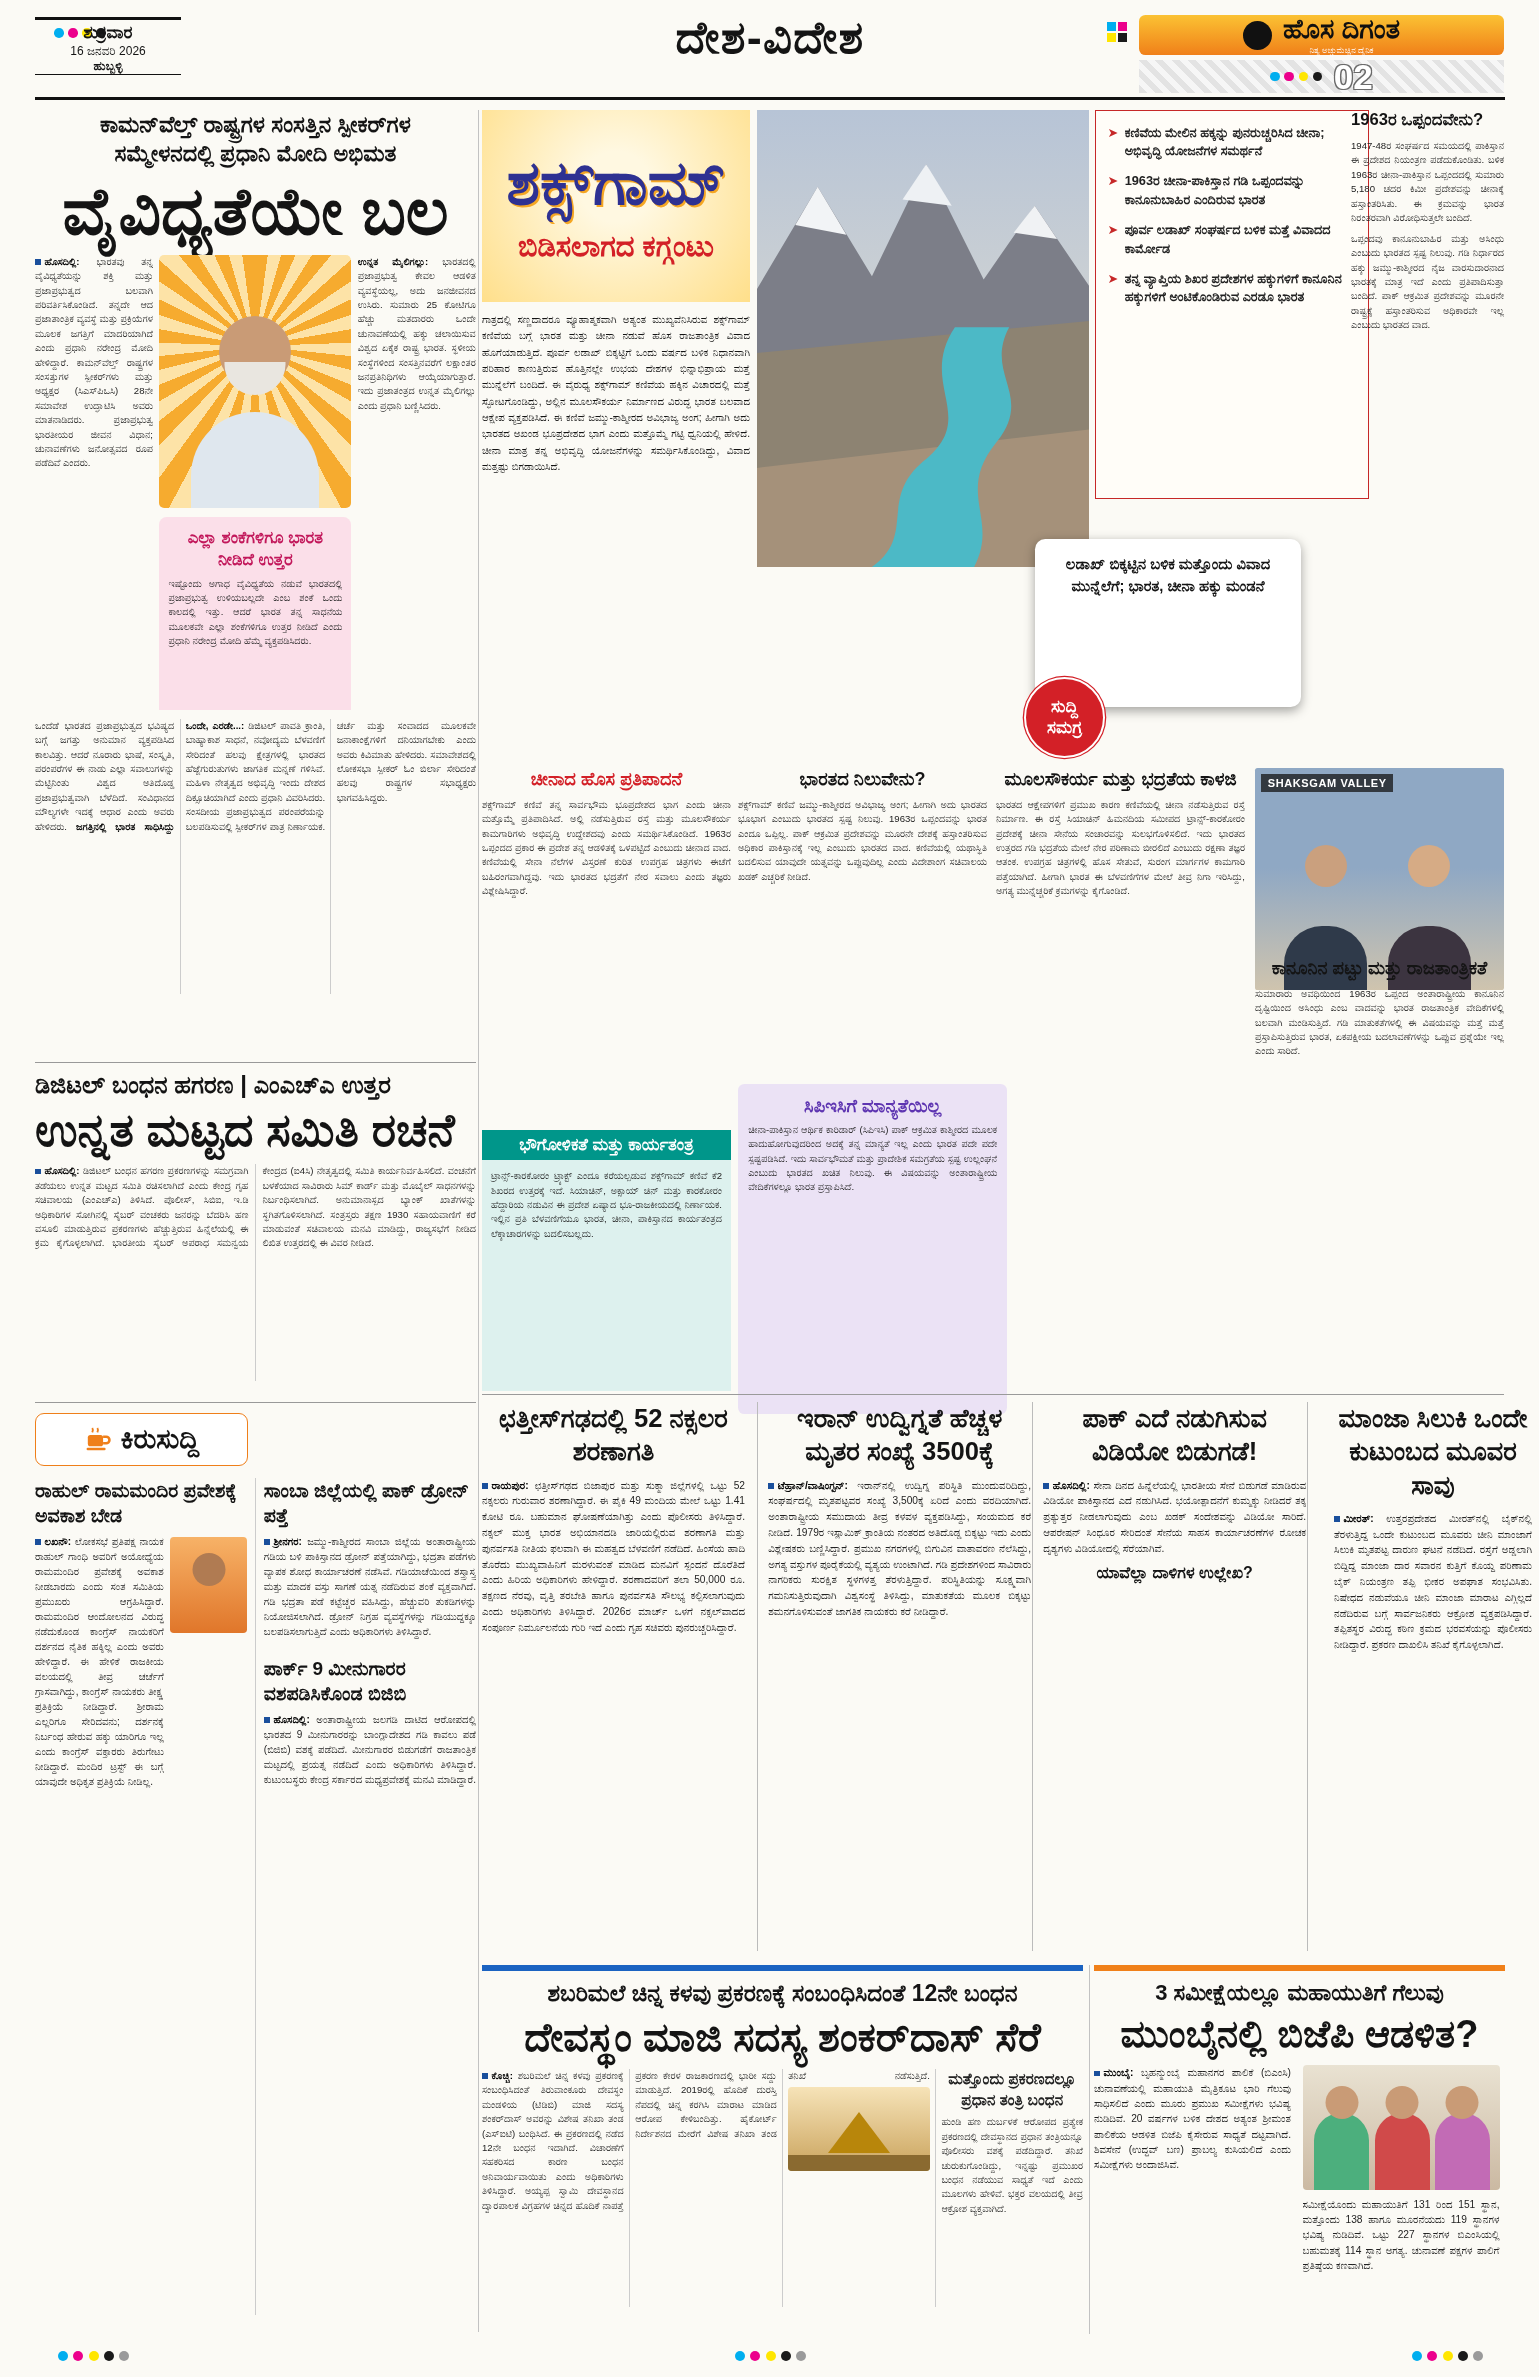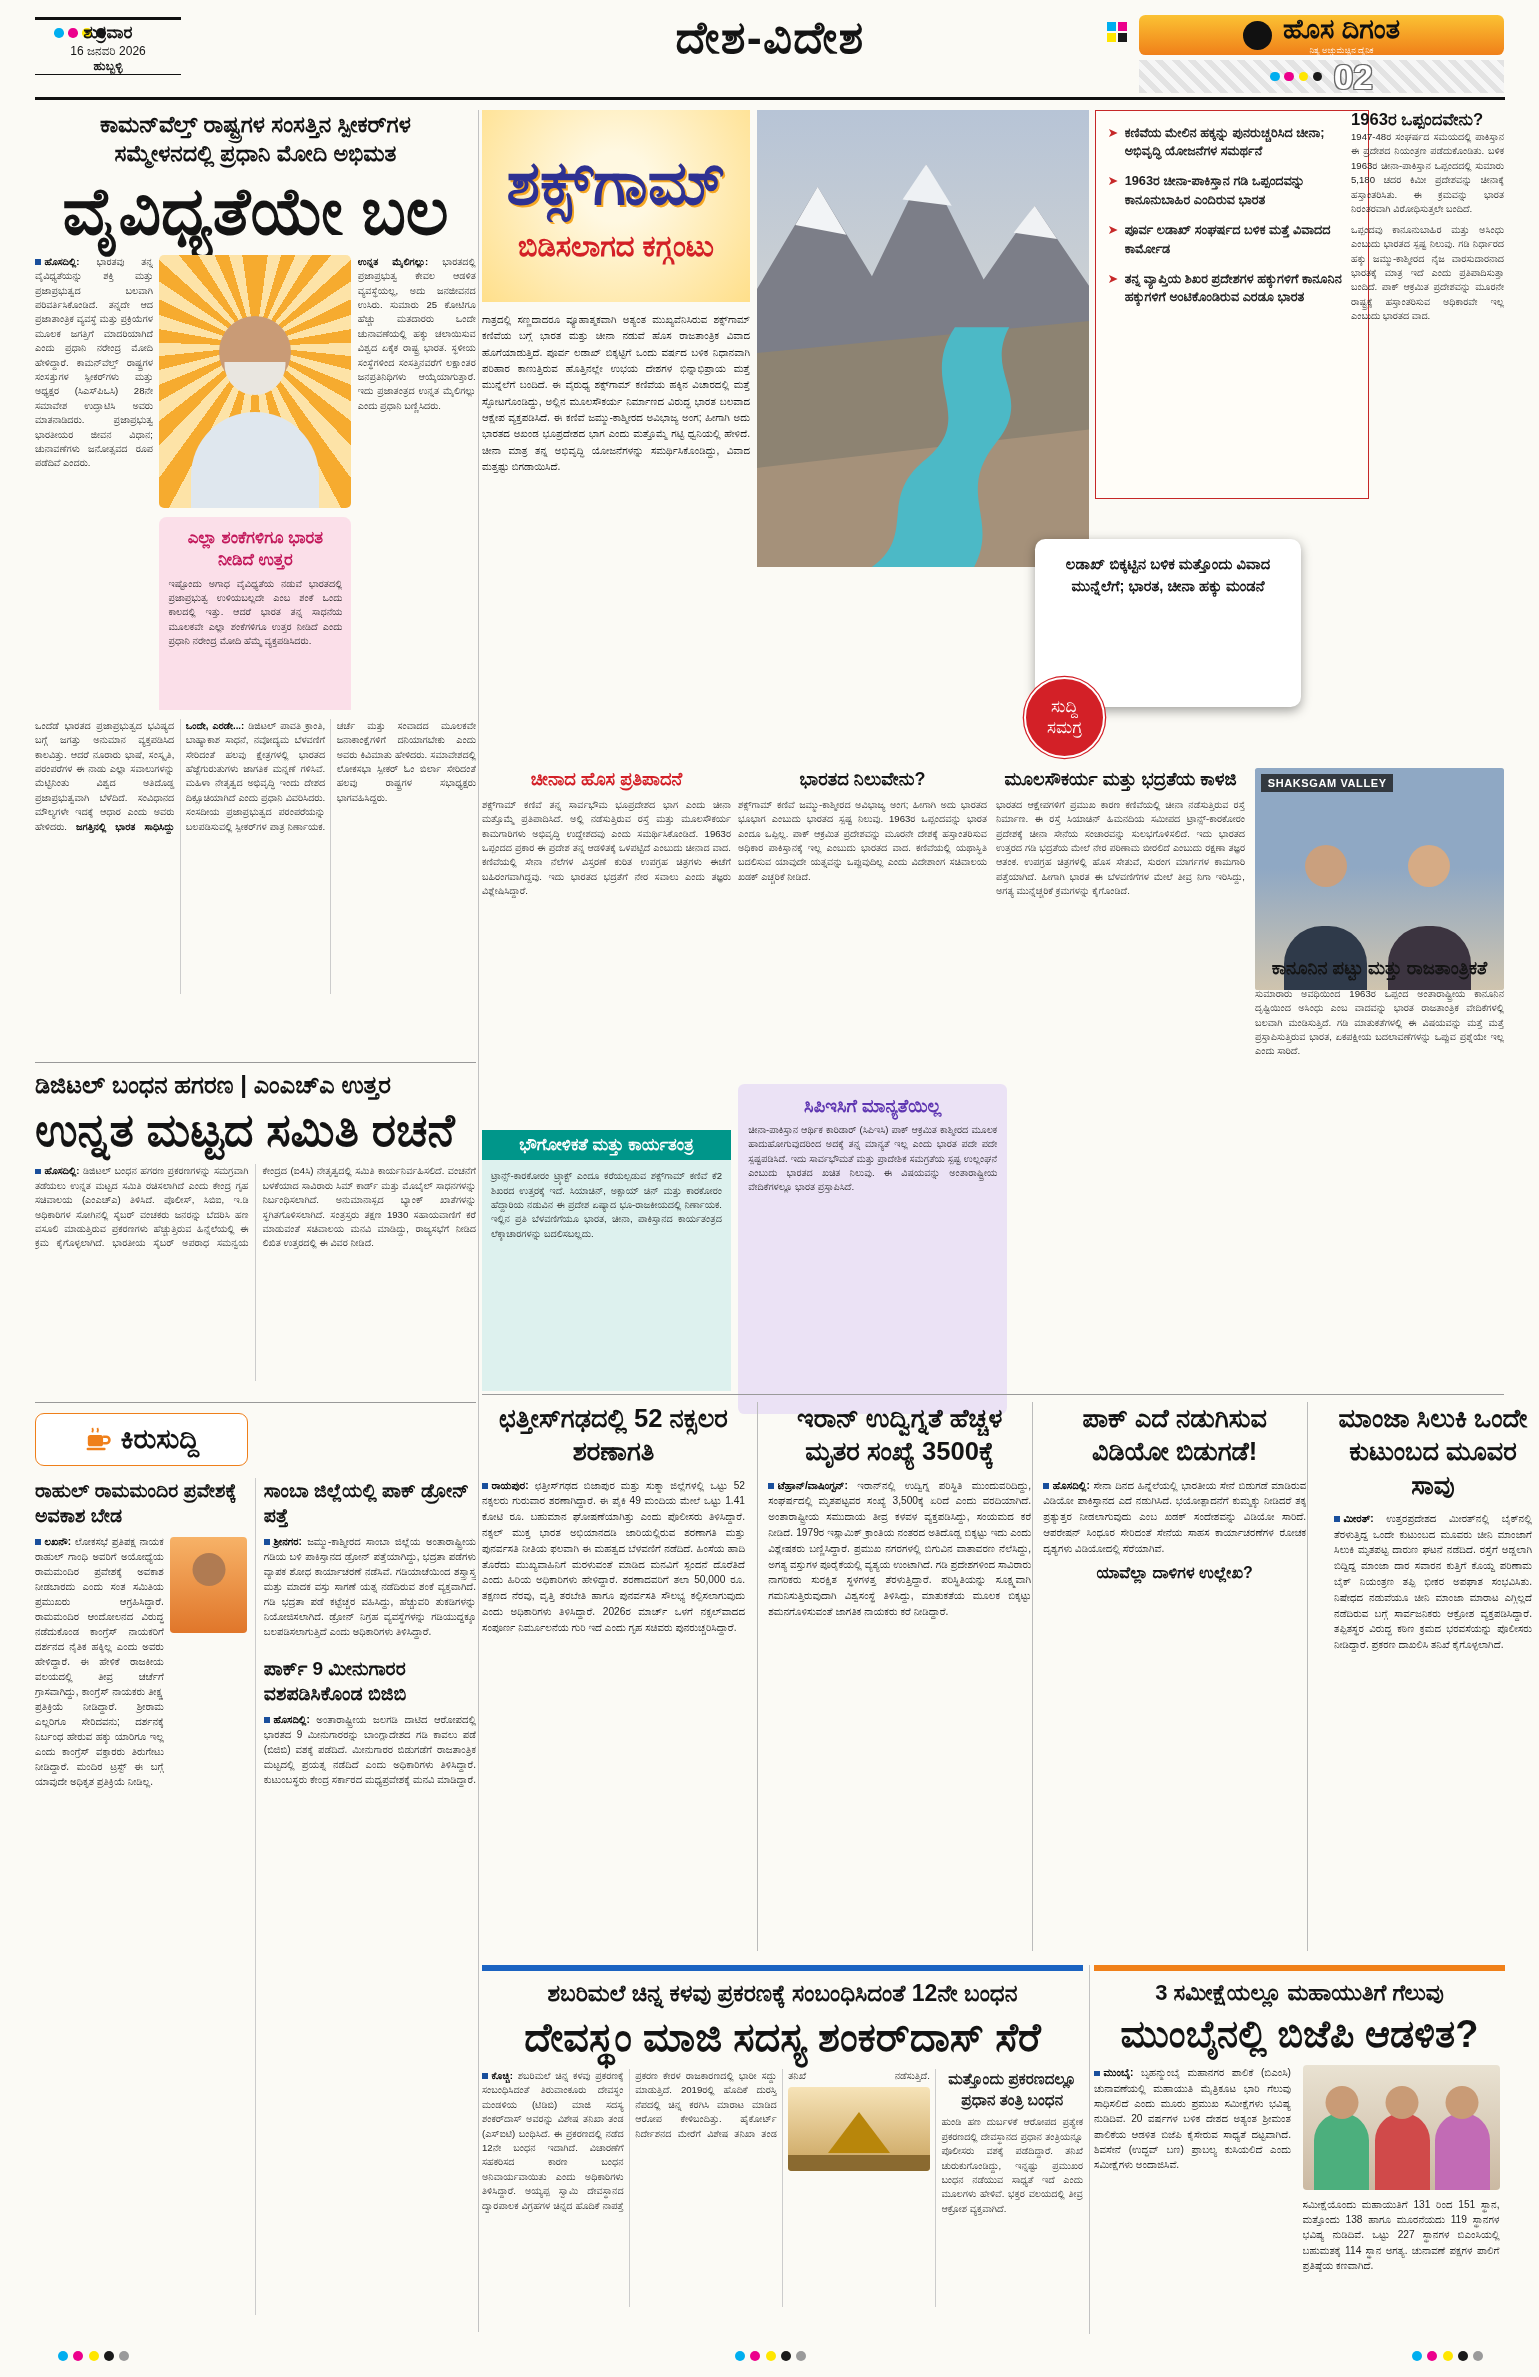--- a/index.html
+++ b/index.html
@@ -47,23 +47,23 @@
   .shk{left:482px;top:110px;width:1022px;height:1280px;}
   .shk-title{left:0;top:0;width:268px;height:192px;background:radial-gradient(circle at 50% 40%,#fff8e1 20%,#ffdf8a);display:flex;flex-direction:column;align-items:center;justify-content:center;gap:10.2px;}
   .shk-title .t{font-size:61px;font-weight:900;color:#2e3192;text-shadow:1.9px 1.9px 0 #f5a623;}
   .shk-title .s{font-size:29px;font-weight:900;color:#d32027;}
   .shk-intro{left:0;top:202px;width:268px;height:447px;font-size:10.2px;line-height:1.6;overflow:hidden;}
   .shk-photo{left:275px;top:0;width:332px;height:457px;overflow:hidden;}
   .shk-bullets{left:613px;top:0;width:249px;height:361px;border:1.9px solid #c62828;background:#fffdf8;padding:12.8px 11.5px;display:flex;flex-direction:column;gap:11.5px;overflow:hidden;}
   .shk-bullets .bu{display:flex;gap:6.4px;font-size:12.8px;font-weight:700;line-height:1.45;color:#222;}
   .shk-bullets .ar{color:#c62828;font-weight:900;}
   .shk-1963{left:869px;top:0;width:153px;height:642px;overflow:hidden;}
-  .shk-1963 .h{font-size:16.6px;font-weight:900;margin-bottom:0;}
+  .shk-1963 .h{font-size:16.6px;font-weight:900;margin-bottom:9px;}
   .shk-overlay{left:553px;top:429px;width:238px;height:137px;background:#fff;border-radius:10.2px;box-shadow:0 3.2px 10.2px rgba(0,0,0,.35);padding:15.3px 14px;font-size:14.7px;font-weight:800;text-align:center;line-height:1.45;overflow:hidden;}
-  .shk-badge{left:542px;top:567px;width:77px;height:77px;border-radius:50%;background:#d32027;border:2.6px solid #fff;box-shadow:0 0 0 1.3px #d32027;color:#fff;display:flex;flex-direction:column;align-items:center;justify-content:center;font-size:17px;font-weight:400;line-height:1.2;}
+  .shk-badge{left:542px;top:567px;width:77px;height:77px;border-radius:50%;background:#d32027;border:2.6px solid #fff;box-shadow:0 0 0 1.3px #d32027;color:#fff;display:flex;flex-direction:column;align-items:center;justify-content:center;font-size:17px;font-weight:700;line-height:1.2;}
   .sec-h{font-size:18px;font-weight:900;text-align:center;line-height:1.3;margin-bottom:6.4px;}
   .sec{overflow:hidden;}
   .geo-box{left:0;top:1020px;width:249px;height:261px;overflow:hidden;}
   .geo-box .gh{background:#00968a;color:#fff;font-size:16.6px;font-weight:900;text-align:center;padding:5.1px 2.6px;}
   .geo-box .gb{background:#ddf1ee;padding:9px;height:100%;}
   .cpec-box{left:256px;top:974px;width:249px;height:307px;background:#ebe2f5;border-radius:6.4px;padding:11.5px 10.2px;overflow:hidden;}
   .cpec-box .ch{font-size:18px;font-weight:900;color:#5e35b1;text-align:center;margin-bottom:6.4px;}
   .mx-photo{position:relative;width:249px;height:222px;background:linear-gradient(180deg,#8fa8c4 0 45%,#cfc4ae);border-radius:2.6px;overflow:hidden;}
   .mx-photo .lbl{position:absolute;left:6.4px;top:6.4px;background:rgba(20,20,20,.75);color:#fff;font-size:11px;font-weight:700;padding:2.6px 6.4px;letter-spacing:0.6px;}
   .mx-photo .hd{position:absolute;width:42px;height:42px;border-radius:50%;background:#caa07e;top:77px;}

